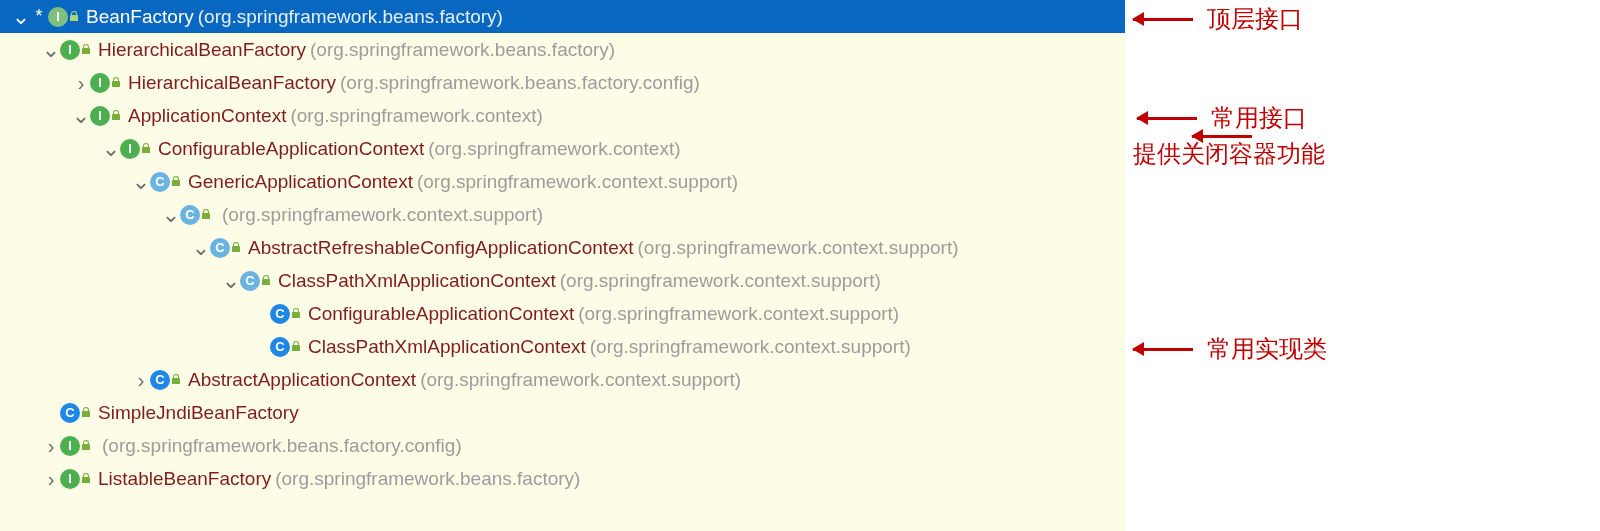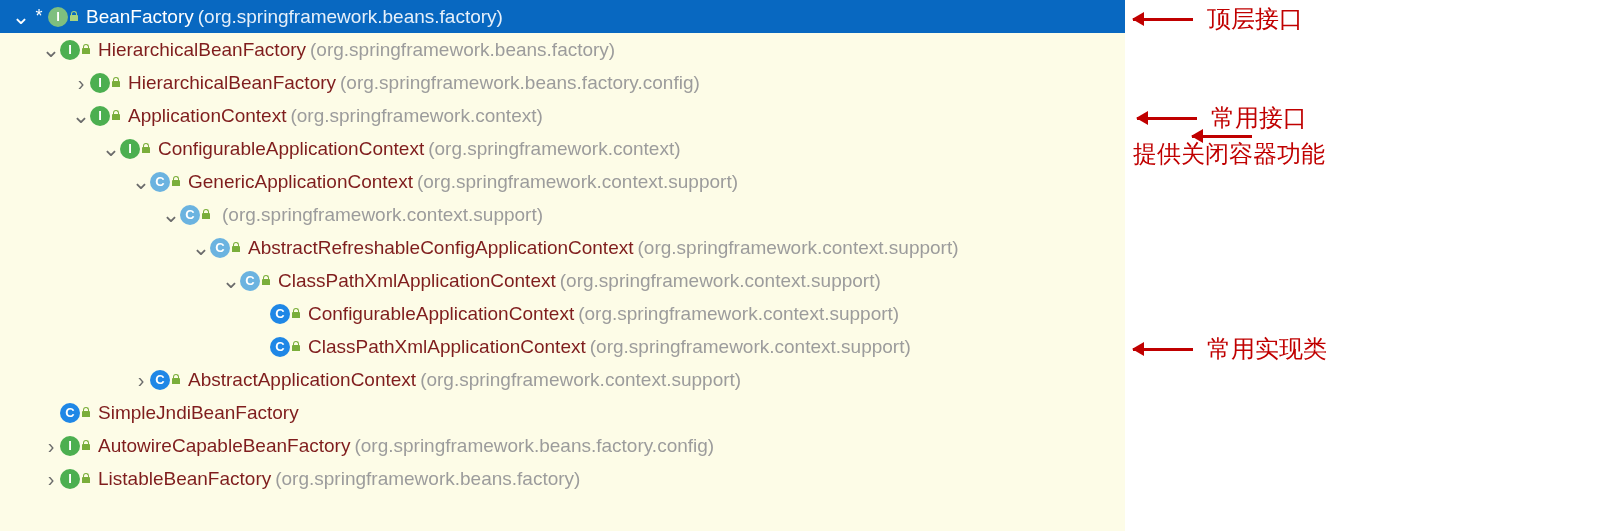--- a/index.html
+++ b/index.html
@@ -227,21 +227,20 @@
       <span class="chevron" style="font-size: 20px; line-height: 14px;"></span>
       <span class="icon class">C</span>
       <span class="lock"></span>
       <span class="name">SimpleJndiBeanFactory</span>
     </div>
     <div class="row">
       <span class="indent" style="width: 42px;"></span>
       <span class="chevron" style="font-size: 20px; line-height: 14px;">›</span>
       <span class="icon interface">I</span>
       <span class="lock"></span>
-      <span class="name">AutowireCapableBeanFactory</span>
       <span class="pkg"> (org.springframework.beans.factory.config)</span>
     </div>
     <div class="row">
       <span class="indent" style="width: 42px;"></span>
       <span class="chevron" style="font-size: 20px; line-height: 14px;">›</span>
       <span class="icon interface">I</span>
       <span class="lock"></span>
       <span class="name">ListableBeanFactory</span>
       <span class="pkg"> (org.springframework.beans.factory)</span>
     </div>

